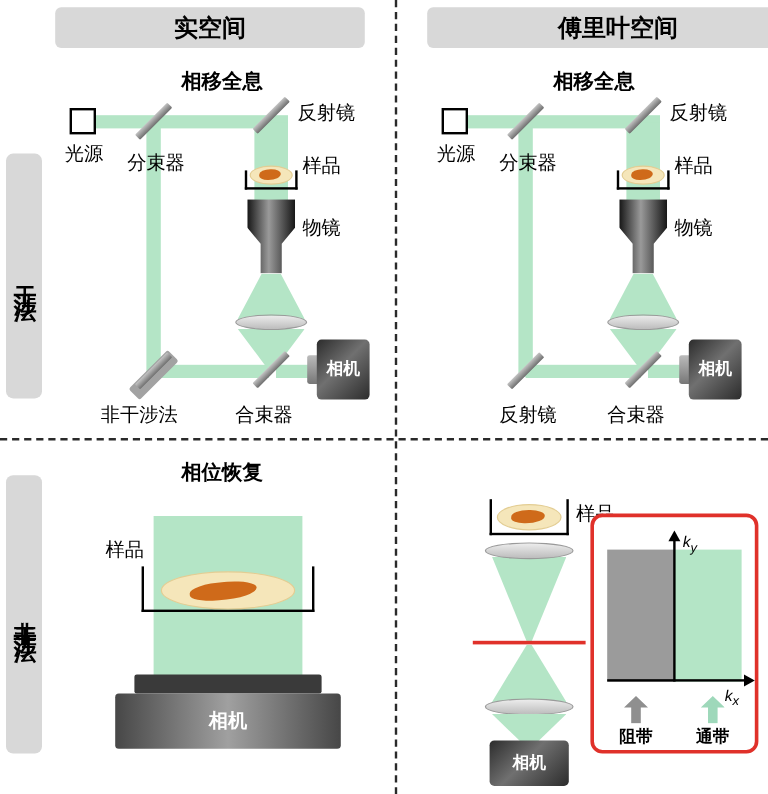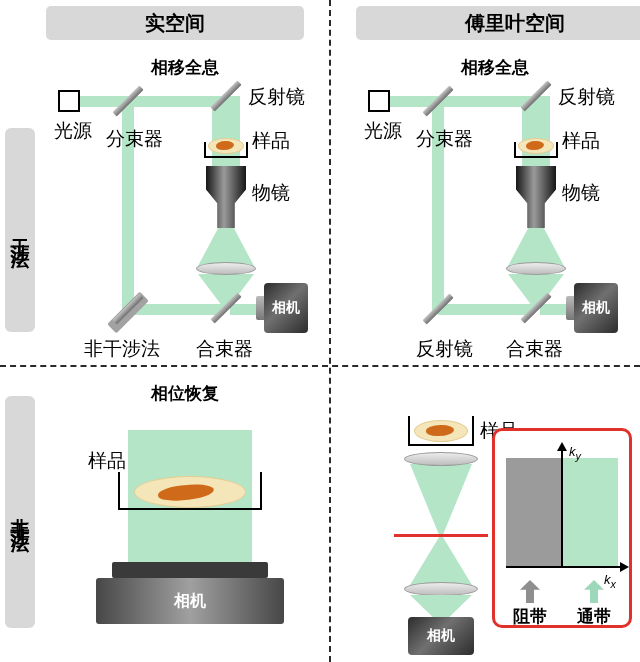--- a/index.html
+++ b/index.html
@@ -9,21 +9,21 @@
   .abs { position:absolute; }
 
   .hdr { background:#d8d8d8; border-radius:5px; display:flex; align-items:center; justify-content:center;
          font-weight:bold; font-size:20px; }
   .sidebox { background:#d8d8d8; border-radius:6px; display:flex; align-items:center; justify-content:center;
              writing-mode:vertical-rl; text-orientation:upright; font-weight:bold; font-size:19px; letter-spacing:5px; }
   .div-v { border-left:2px dashed #2a2a2a; width:0; }
   .div-h { border-top:2px dashed #2a2a2a; height:0; }
 
   .qtitle { font-weight:bold; font-size:17px; text-align:center; }
-  .lbl { font-size:19px; white-space:nowrap;text-align:center; }
+  .lbl { font-size:16px; white-space:nowrap;text-align:center; }
 
   .beam { background:#b4e5c6; }
   .cone { background:#b4e5c6; }
   .mirror { width:38px; height:6px; background:linear-gradient(#c4c4c4,#6e6e6e); transform:rotate(-45deg); border-radius:1px; }
   .mount  { width:46px; height:13px; background:#a2a2a2; transform:rotate(-45deg); border-radius:2px; }
   .srcbox { background:#fff; border:2.5px solid #000; }
   .lens { background:linear-gradient(#ececec,#bdbdbd); border:1px solid #9a9a9a; border-radius:50%; }
   .objective { background:linear-gradient(90deg,#161616,#9a9a9a 45%,#161616);
                clip-path:polygon(0 0,100% 0,100% 38%,72% 60%,72% 100%,28% 100%,28% 60%,0 38%); }
   .camera { background:linear-gradient(135deg,#2c2c2c,#707070 45%,#2c2c2c); border-radius:4px;
@@ -37,21 +37,21 @@
   .blob-inner { background:#cf6a1a; border-radius:55% 45% 60% 40%; }
 
   .inset { background:#fff; border:3px solid #e0312a; border-radius:10px; }
   .half-gray { background:#9b9b9b; }
   .half-green { background:#b4e5c6; }
   .axis { background:#000; }
   .tri-up { width:0; height:0; border-left:5px solid transparent; border-right:5px solid transparent; border-bottom:9px solid #000; }
   .tri-right { width:0; height:0; border-top:5px solid transparent; border-bottom:5px solid transparent; border-left:9px solid #000; }
   .block-arrow { clip-path:polygon(50% 0,100% 42%,70% 42%,70% 100%,30% 100%,30% 42%,0 42%); }
   .k-label { font-size:13px; font-style:italic; }
-  .band-label { font-size:17px; font-weight:bold; text-align:center; }
+  .band-label { font-size:14px; font-weight:bold; text-align:center; }
   .redline { background:#e0312a; }
 </style>
 </head>
 <body>
 
 <div class="canvas">
 
   <div class="abs div-v" style="left:329px; top:0; height:662px;"></div>
   <div class="abs div-h" style="left:0; top:365px; width:640px;"></div>
 

